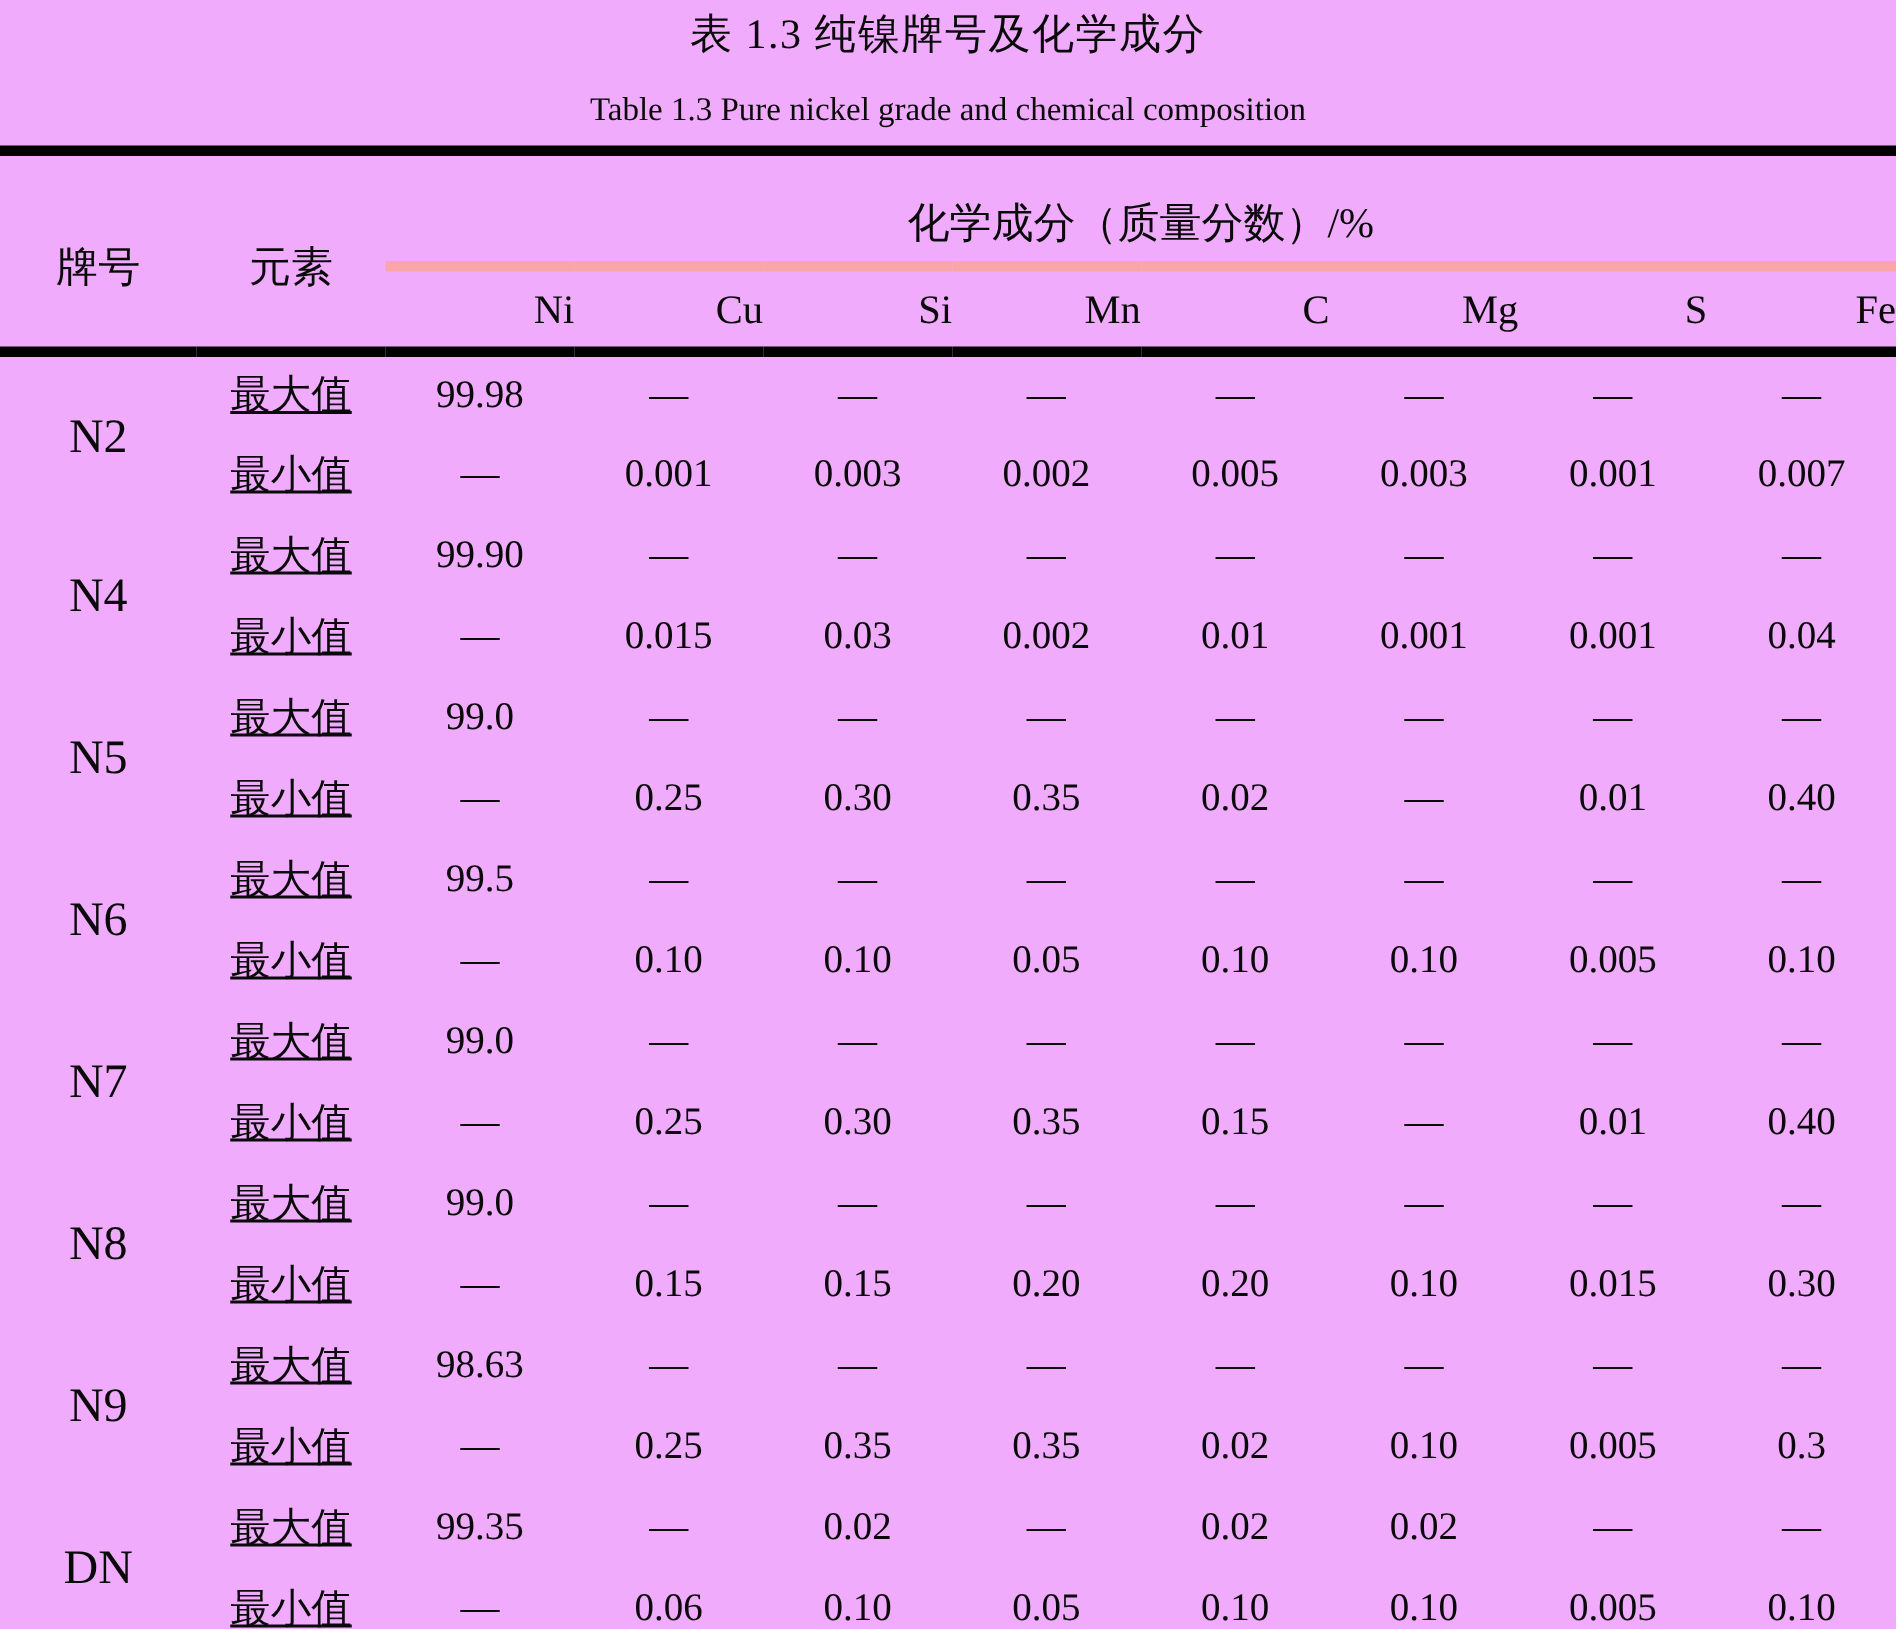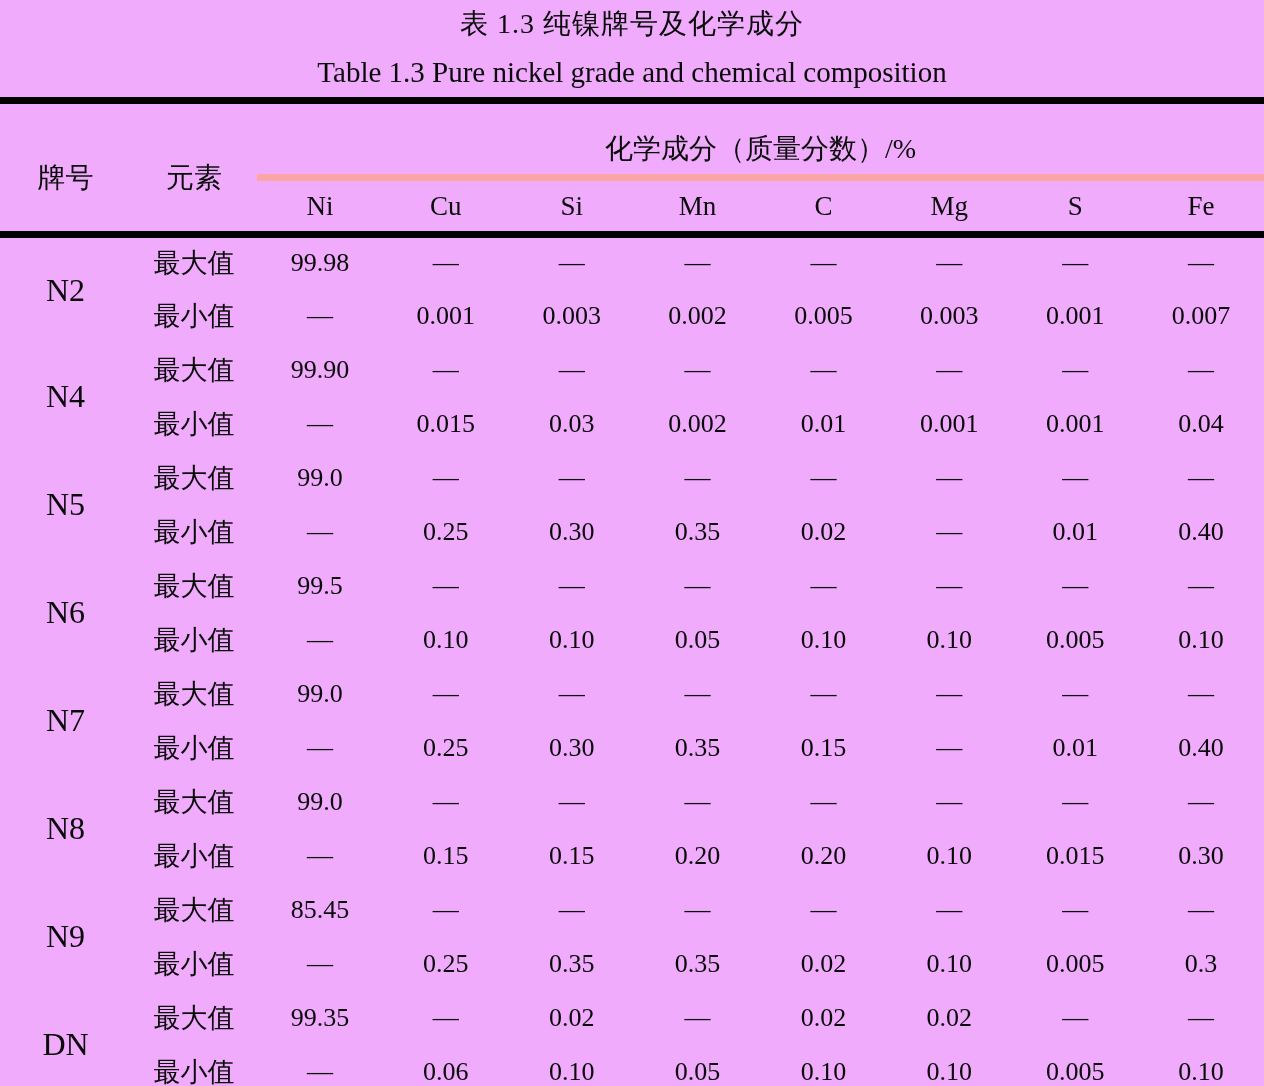--- a/index.html
+++ b/index.html
@@ -16,21 +16,21 @@
     font-family: "Liberation Serif", "DejaVu Serif", serif;
     overflow: hidden;
   }
   .title-zh {
     font-size: 28px;
     line-height: 48px;
     text-align: center;
     letter-spacing: 1px;
   }
   .title-en {
-    font-size: 29px;
+    font-size: 22px;
     line-height: 49px;
     text-align: center;
   }
   .rule-top {
     width: 1264px;
     height: 7px;
     background: #000000;
   }
   table.comp {
     width: 1264px;
@@ -42,28 +42,28 @@
   table.comp col.c0 { width: 131px; }
   table.comp col.c1 { width: 126px; }
   table.comp th, table.comp td {
     padding: 0;
     text-align: center;
     vertical-align: middle;
     font-weight: normal;
     white-space: nowrap;
   }
   thead tr.h1 th { height: 50px; }
-  thead tr.h2 th { height: 50px; }
+  thead tr.h2 th { height: 50px; text-align: right; }
   thead th { border-bottom: 7px solid #000000; }
   thead th.no-rule { border-bottom: 7px solid #fca5a5; }
   .hdr-zh { font-size: 28px; }
   .hdr-el { font-size: 27px; }
   tbody tr { height: 54px; }
   td.c-grade { font-size: 32px; }
-  td.c-label { font-size: 27px; }
+  td.c-label { font-size: 27px; text-decoration: underline; }
   td.c-val { font-size: 26px; }
   .bottom-bar {
     display: flex;
     gap: 6px;
     width: 1264px;
     height: 10px;
     margin-top: 0;
   }
   .bottom-bar .seg {
     background: #000000;
@@ -255,21 +255,21 @@
     <td class="c-val">0.20</td>
     <td class="c-val">0.20</td>
     <td class="c-val">0.10</td>
     <td class="c-val">0.015</td>
     <td class="c-val">0.30</td>
   </tr>
 
   <tr>
     <td class="c-grade" rowspan="2">N9</td>
     <td class="c-label">最大值</td>
-    <td class="c-val">85.45</td>
+    <td class="c-val">98.63</td>
     <td class="c-val">—</td>
     <td class="c-val">—</td>
     <td class="c-val">—</td>
     <td class="c-val">—</td>
     <td class="c-val">—</td>
     <td class="c-val">—</td>
     <td class="c-val">—</td>
   </tr>
   <tr>
     <td class="c-label">最小值</td>

